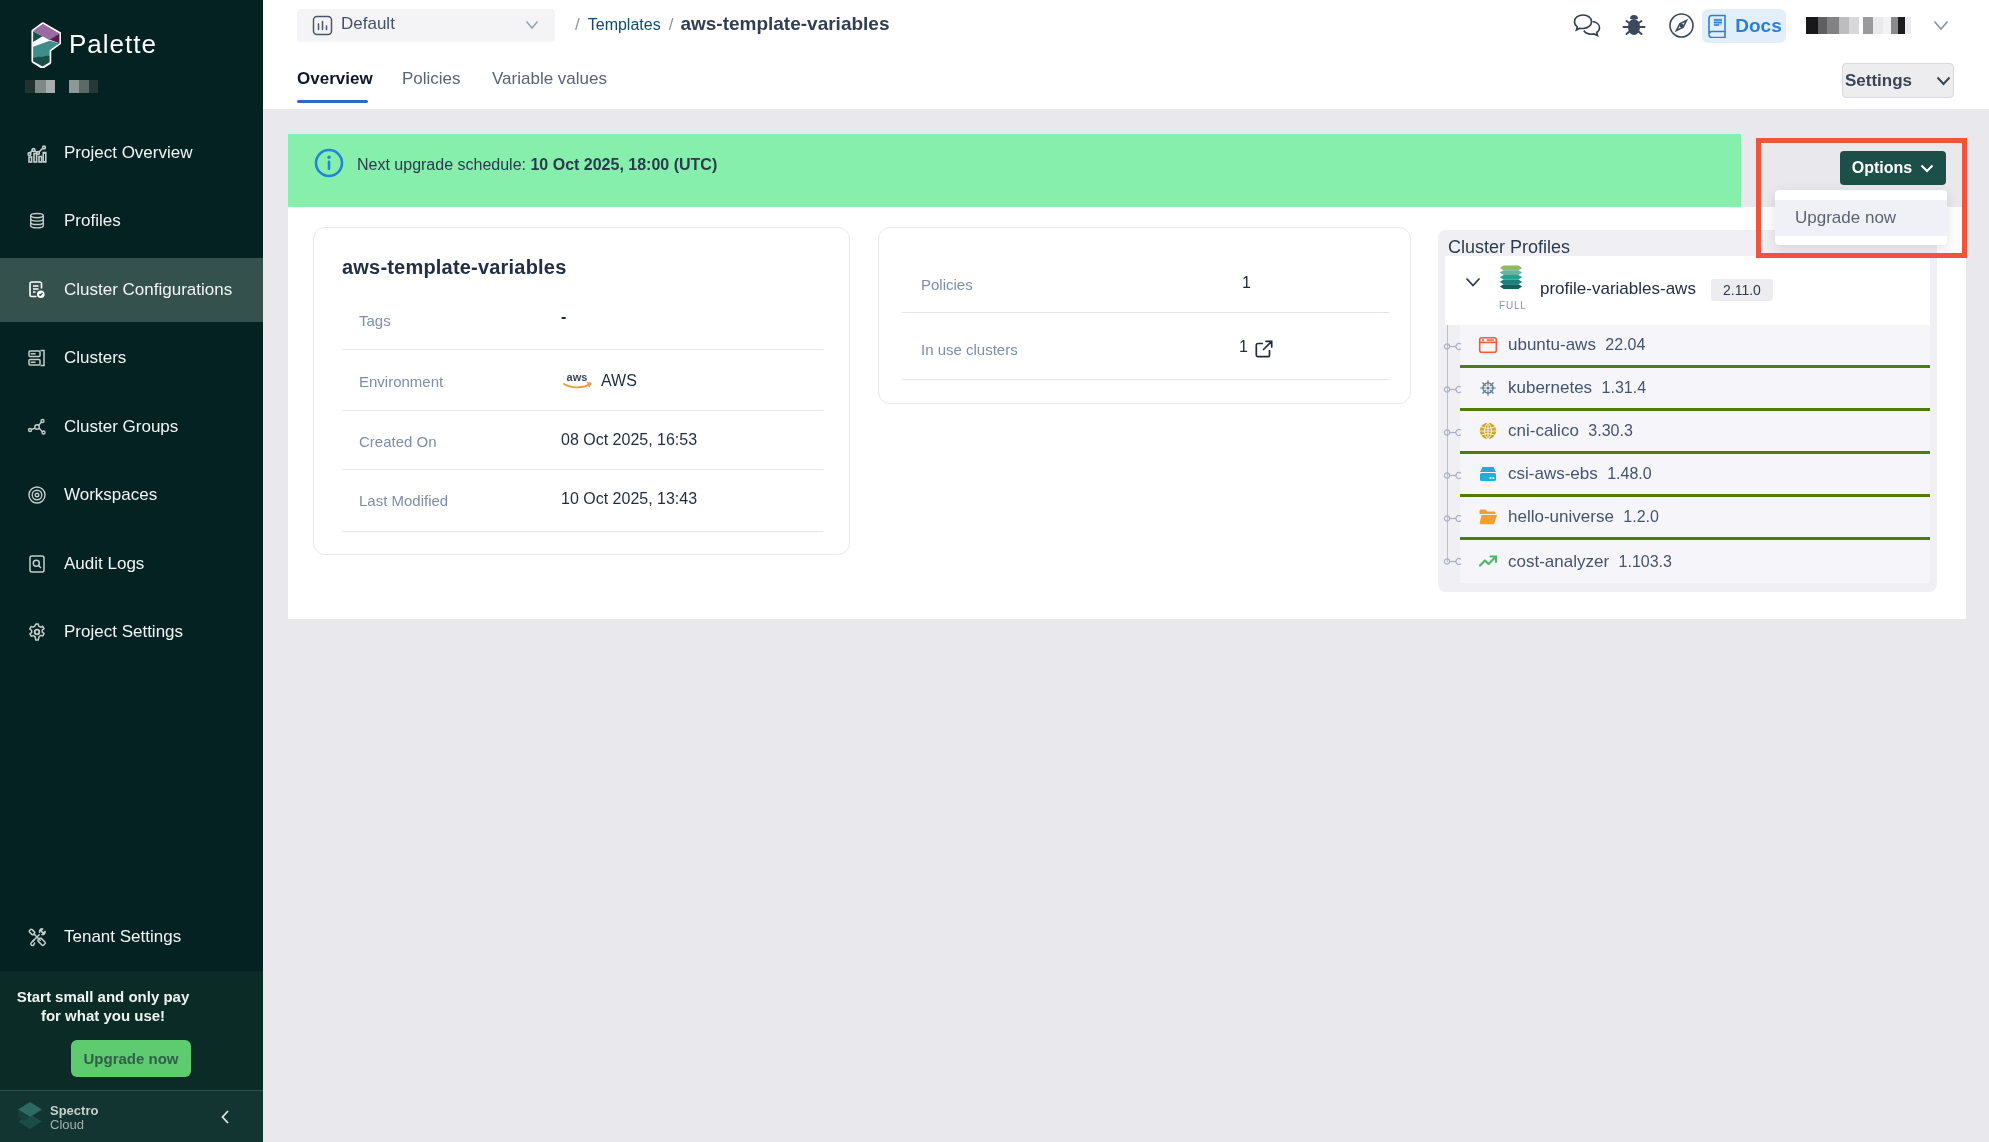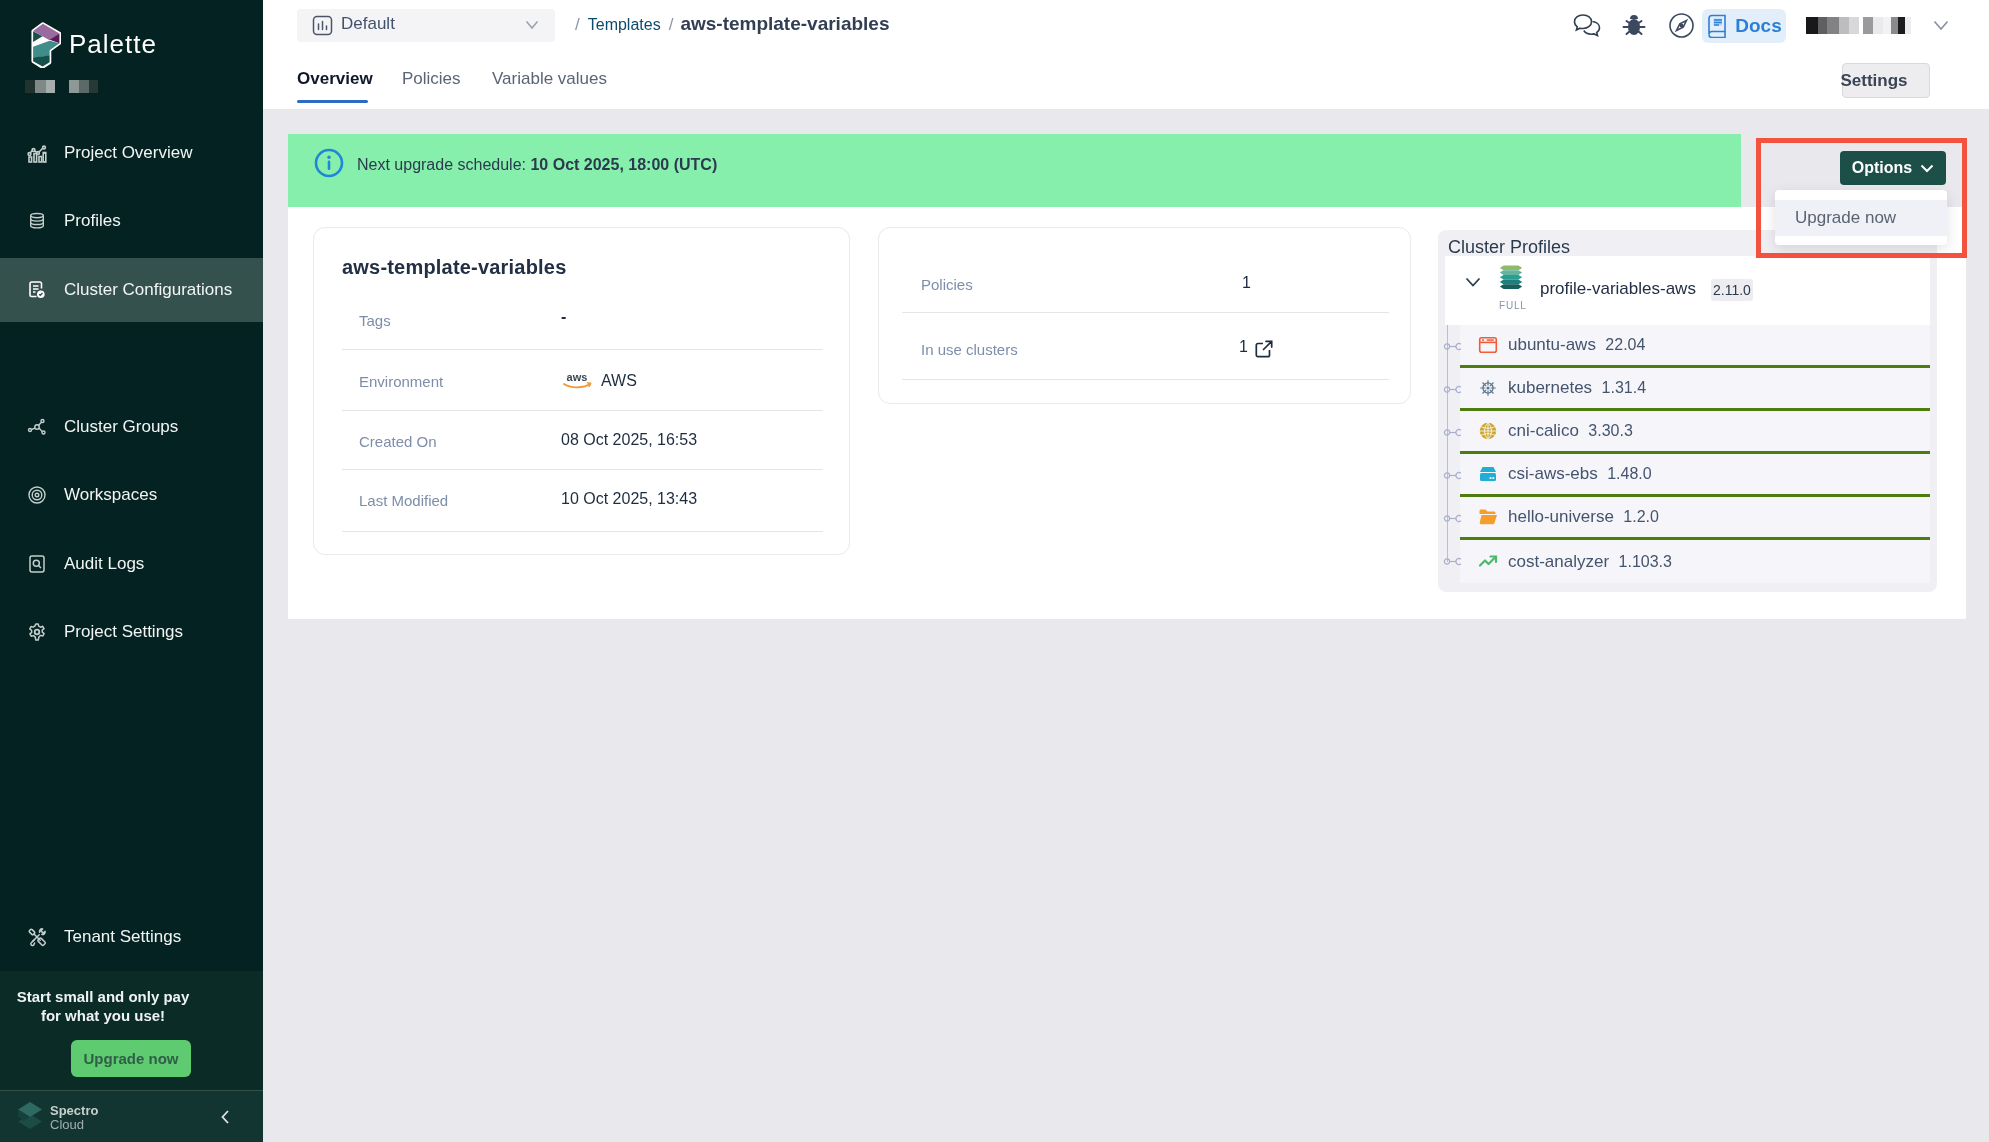--- a/index.html
+++ b/index.html
@@ -20,21 +20,21 @@
 
 
 #topbar { left:263px; top:0; width:1726px; height:109px; background:#ffffff; }
 #proj-select { position:absolute; left:34px; top:9px; width:258px; height:33px; background:#f4f4f6; border-radius:4px; }
 #breadcrumb { position:absolute; left:312px; top:13px; font-size:17px; color:#8f97a6; }
 #breadcrumb .bc-link { color:#0c4a6e; font-size:16px; }
 #breadcrumb .bc-cur { color:#323e52; font-size:19px; font-weight:bold; }
 .tab { position:absolute; top:69px; font-size:17px; color:#5a6574; }
 #tab-overview { left:34px; color:#0f172a; font-weight:bold; }
 #tab-underline { position:absolute; left:34px; top:100px; width:71px; height:3px; background:#2b6bc4; border-radius:2px; }
-#settings-btn { position:absolute; left:1579px; top:63px; width:88px; height:35px; background:#ededf0; border:1px solid #d8d8de; border-radius:4px; display:flex; align-items:center; justify-content:center; gap:24px; color:#3a4456; font-size:17px; font-weight:bold; }
+#settings-btn { position:absolute; left:1579px; top:63px; width:112px; height:35px; background:#ededf0; border:1px solid #d8d8de; border-radius:4px; display:flex; align-items:center; justify-content:center; gap:24px; color:#3a4456; font-size:17px; font-weight:bold; }
 #docs-btn { position:absolute; left:1439px; top:9px; width:84px; height:34px; background:#e2effb; border-radius:6px; display:flex; align-items:center; justify-content:center; gap:7px; color:#2d7fd6; font-size:19px; font-weight:bold; }
 
 
 #banner { left:288px; top:134px; width:1453px; height:73px; background:#86efac; }
 #banner-text { position:absolute; left:69px; top:22px; font-size:16px; color:#2b3b4e; }
 #options-btn { position:absolute; left:1552px; top:17px; width:106px; height:34px; background:#1d4f49; border-radius:4px; color:#ffffff; font-size:16px; font-weight:bold; display:flex; align-items:center; justify-content:center; gap:8px; }
 #content-bg { left:288px; top:207px; width:1678px; height:412px; background:#ffffff; }
 
 .card { position:absolute; background:#fff; border:1px solid #e9e9ee; border-radius:12px; }
 #card1 { left:313px; top:227px; width:537px; height:328px; }
@@ -175,21 +175,21 @@
         <g>
           <path d="M3 3 L7 0.5 H23 L27 3 L23 5.5 H7 Z" fill="#8fba68"></path>
           <path d="M3 8 L7 5.5 H23 L27 8 L23 10.5 H7 Z" fill="#64b4a0"></path>
           <path d="M3 13 L7 10.5 H23 L27 13 L23 15.5 H7 Z" fill="#2c9d92"></path>
           <path d="M3 18 L7 15.5 H23 L27 18 L23 20.5 H7 Z" fill="#1f7f7a"></path>
           <path d="M3 23 L7 20.5 H23 L27 23 L23 25.5 H7 Z" fill="#15605e"></path>
         </g>
       </svg>
       <div class="abs" style="left:54px;top:44px;font-size:10px;color:#8a94a6;letter-spacing:0.8px;">FULL</div>
       <div class="abs" style="left:95px;top:23px;font-size:17px;color:#222f44;">profile-variables-aws</div>
-      <div class="abs" style="left:266px;top:23px;background:#ededf0;border-radius:3px;font-size:14px;color:#2b3a4e;padding:3px 2px;">2.11.0</div>
+      <div class="abs" style="left:266px;top:23px;background:#ededf0;border-radius:3px;font-size:14px;color:#2b3a4e;padding:3px 12px;">2.11.0</div>
     </div>
 
     <div class="abs" style="left:9px;top:95px;width:1px;height:237px;background:#b9bed6;"></div>
     <div id="pp-rows">
       <div class="pp-row">
         <svg class="pr-icon" viewBox="0 0 20 20" fill="none" stroke="#f15b37" stroke-width="1.6">
           <rect x="1.7" y="2.7" width="16.6" height="14.6" rx="2"></rect>
           <path d="M1.7 7.4 H18.3"></path>
           <rect x="4" y="4.3" width="2" height="1.5" fill="#f15b37" stroke="none"></rect>
             <rect x="8.8" y="4.3" width="7" height="1.5" fill="#f15b37" stroke="none"></rect>
@@ -316,20 +316,29 @@
     </div>
     <div class="menu-item menu-active" style="top:258px;">
       <svg class="mi-icon" viewBox="0 0 20 20" fill="none" stroke="#ffffff" stroke-width="1.6">
         <path d="M14.5 8.5 V3.5 C14.5 2.7 13.8 2 13 2 H4.5 C3.7 2 3 2.7 3 3.5 V15 C3 15.8 3.7 16.5 4.5 16.5 H9.5"></path>
         <path d="M6 6 H11.5 M6 9 H11.5 M6 12 H8.5"></path>
         <circle cx="13.8" cy="14.2" r="3.8" fill="#ffffff" stroke="none"></circle>
         <path d="M12.2 14.2 L13.3 15.3 L15.5 13.1" stroke="#35514d" stroke-width="1.4" fill="none"></path>
       </svg>
       <div class="mi-label">Cluster Configurations</div>
     </div>
+    <div class="menu-item" style="top:326px;">
+      <svg class="mi-icon" viewBox="0 0 20 20" fill="none" stroke="#c3cecb" stroke-width="1.5">
+        <path d="M13.5 2.5 H17 V17.5 H13.5"></path>
+        <rect x="2" y="3" width="11" height="5.4" rx="1"></rect>
+        <rect x="2" y="11.6" width="11" height="5.4" rx="1"></rect>
+        <path d="M4.2 5.7 H8 M4.2 14.3 H8" stroke-linecap="round"></path>
+      </svg>
+      <div class="mi-label">Clusters</div>
+    </div>
     <div class="menu-item" style="top:395px;">
       <svg class="mi-icon" viewBox="0 0 20 20" fill="none" stroke="#c3cecb" stroke-width="1.4">
         <circle cx="10" cy="10" r="2.2"></circle>
         <circle cx="3" cy="13" r="1.5"></circle>
           <circle cx="15.5" cy="4" r="1.5"></circle>
           <circle cx="16.5" cy="15.5" r="1.5"></circle>
         <path d="M8.2 11 L4.4 12.6 M11.5 8.5 L14.4 5.2 M12 11 L15.2 14.6"></path>
       </svg>
       <div class="mi-label">Cluster Groups</div>
     </div>

